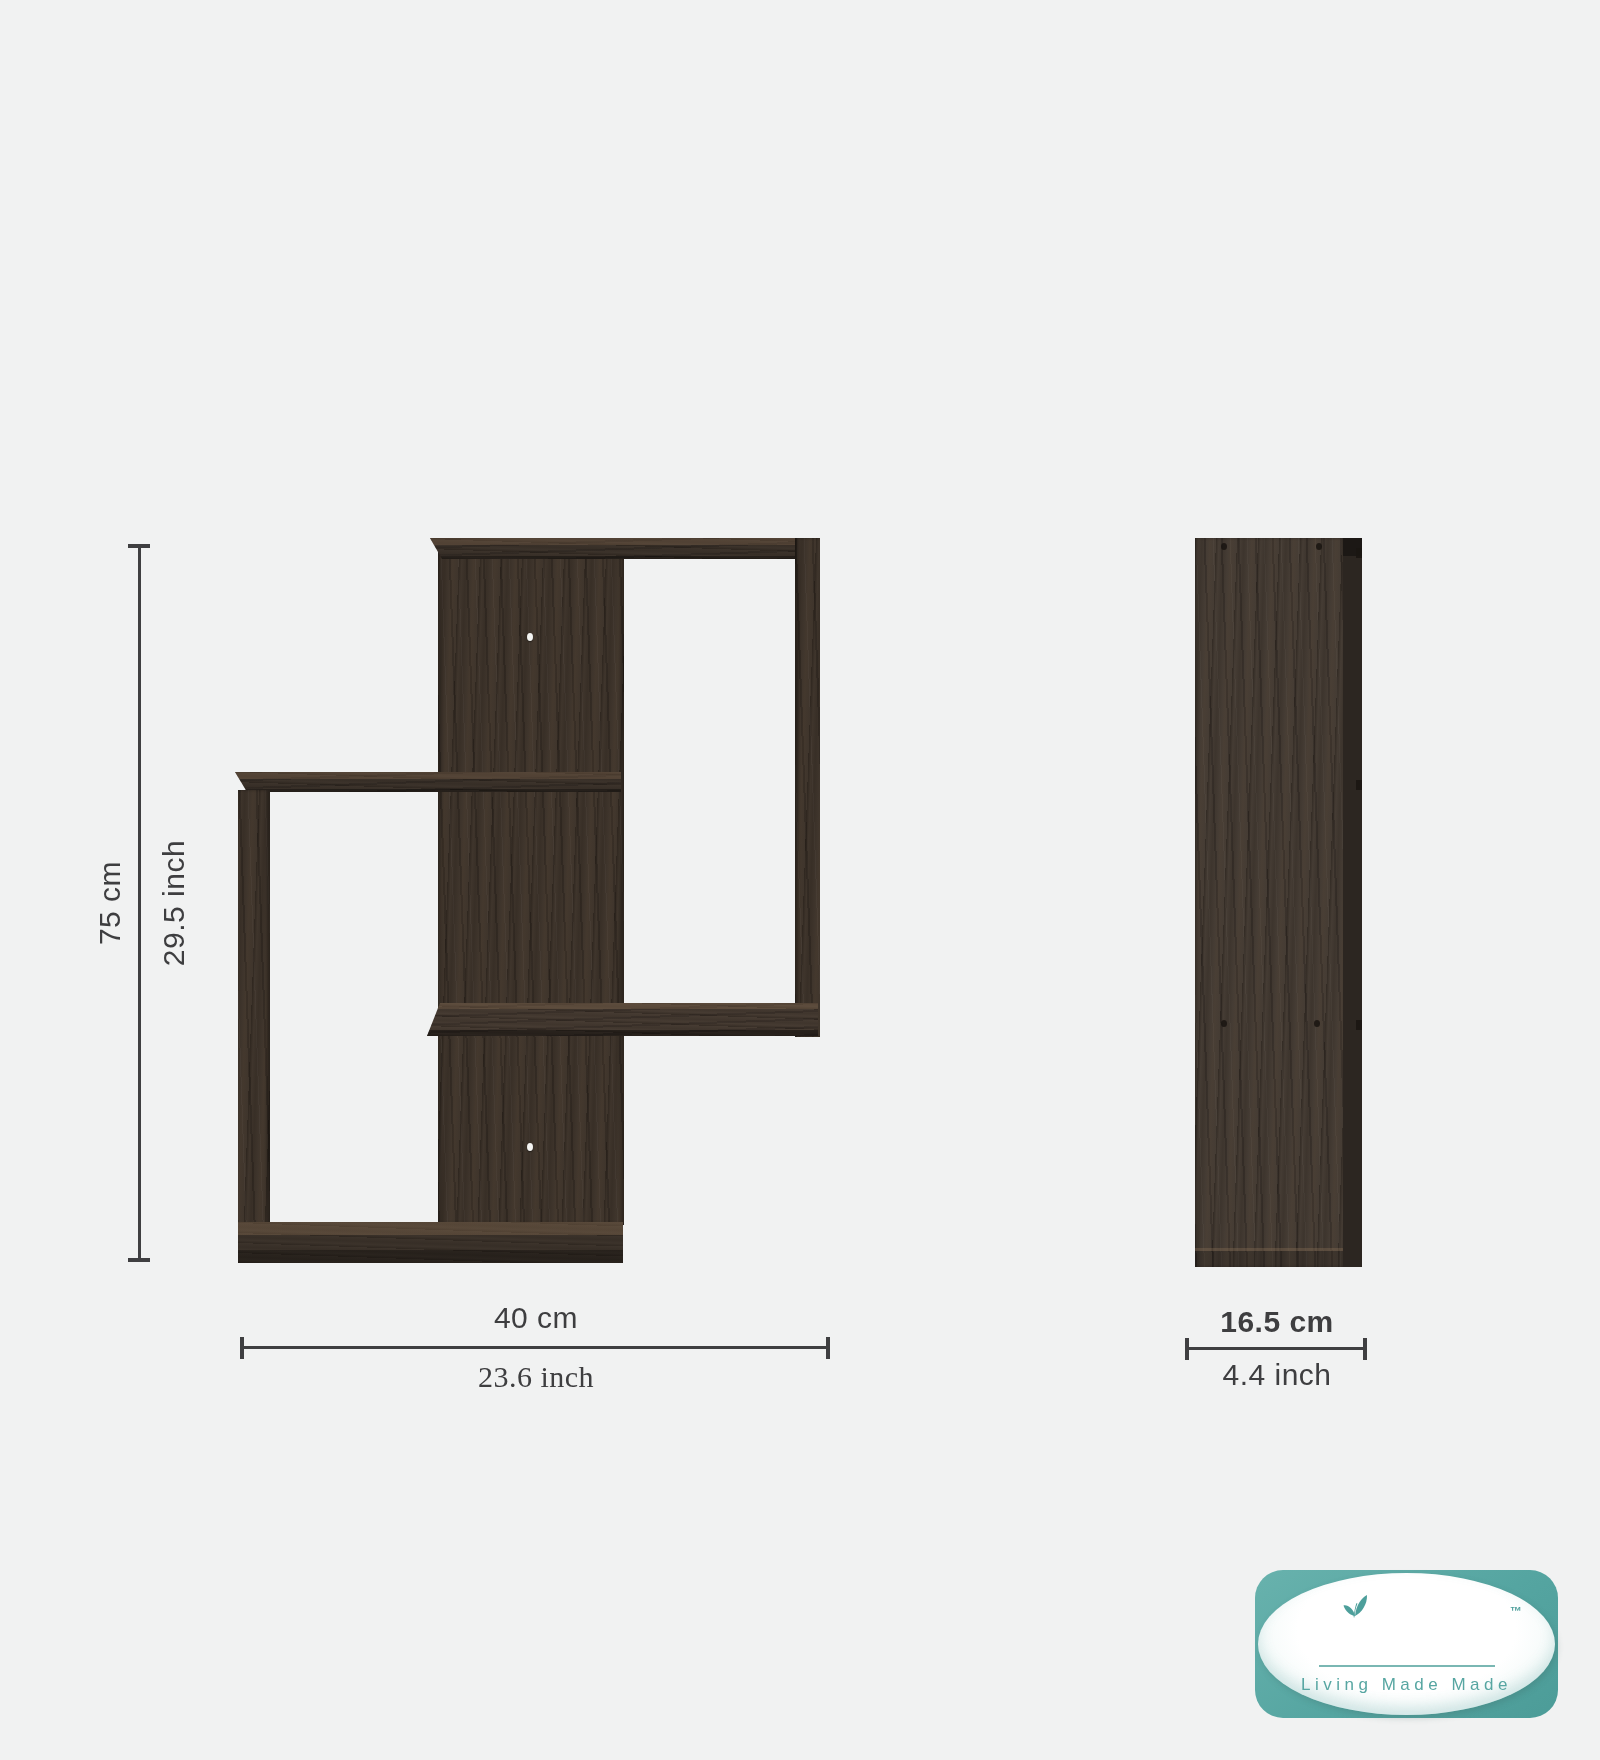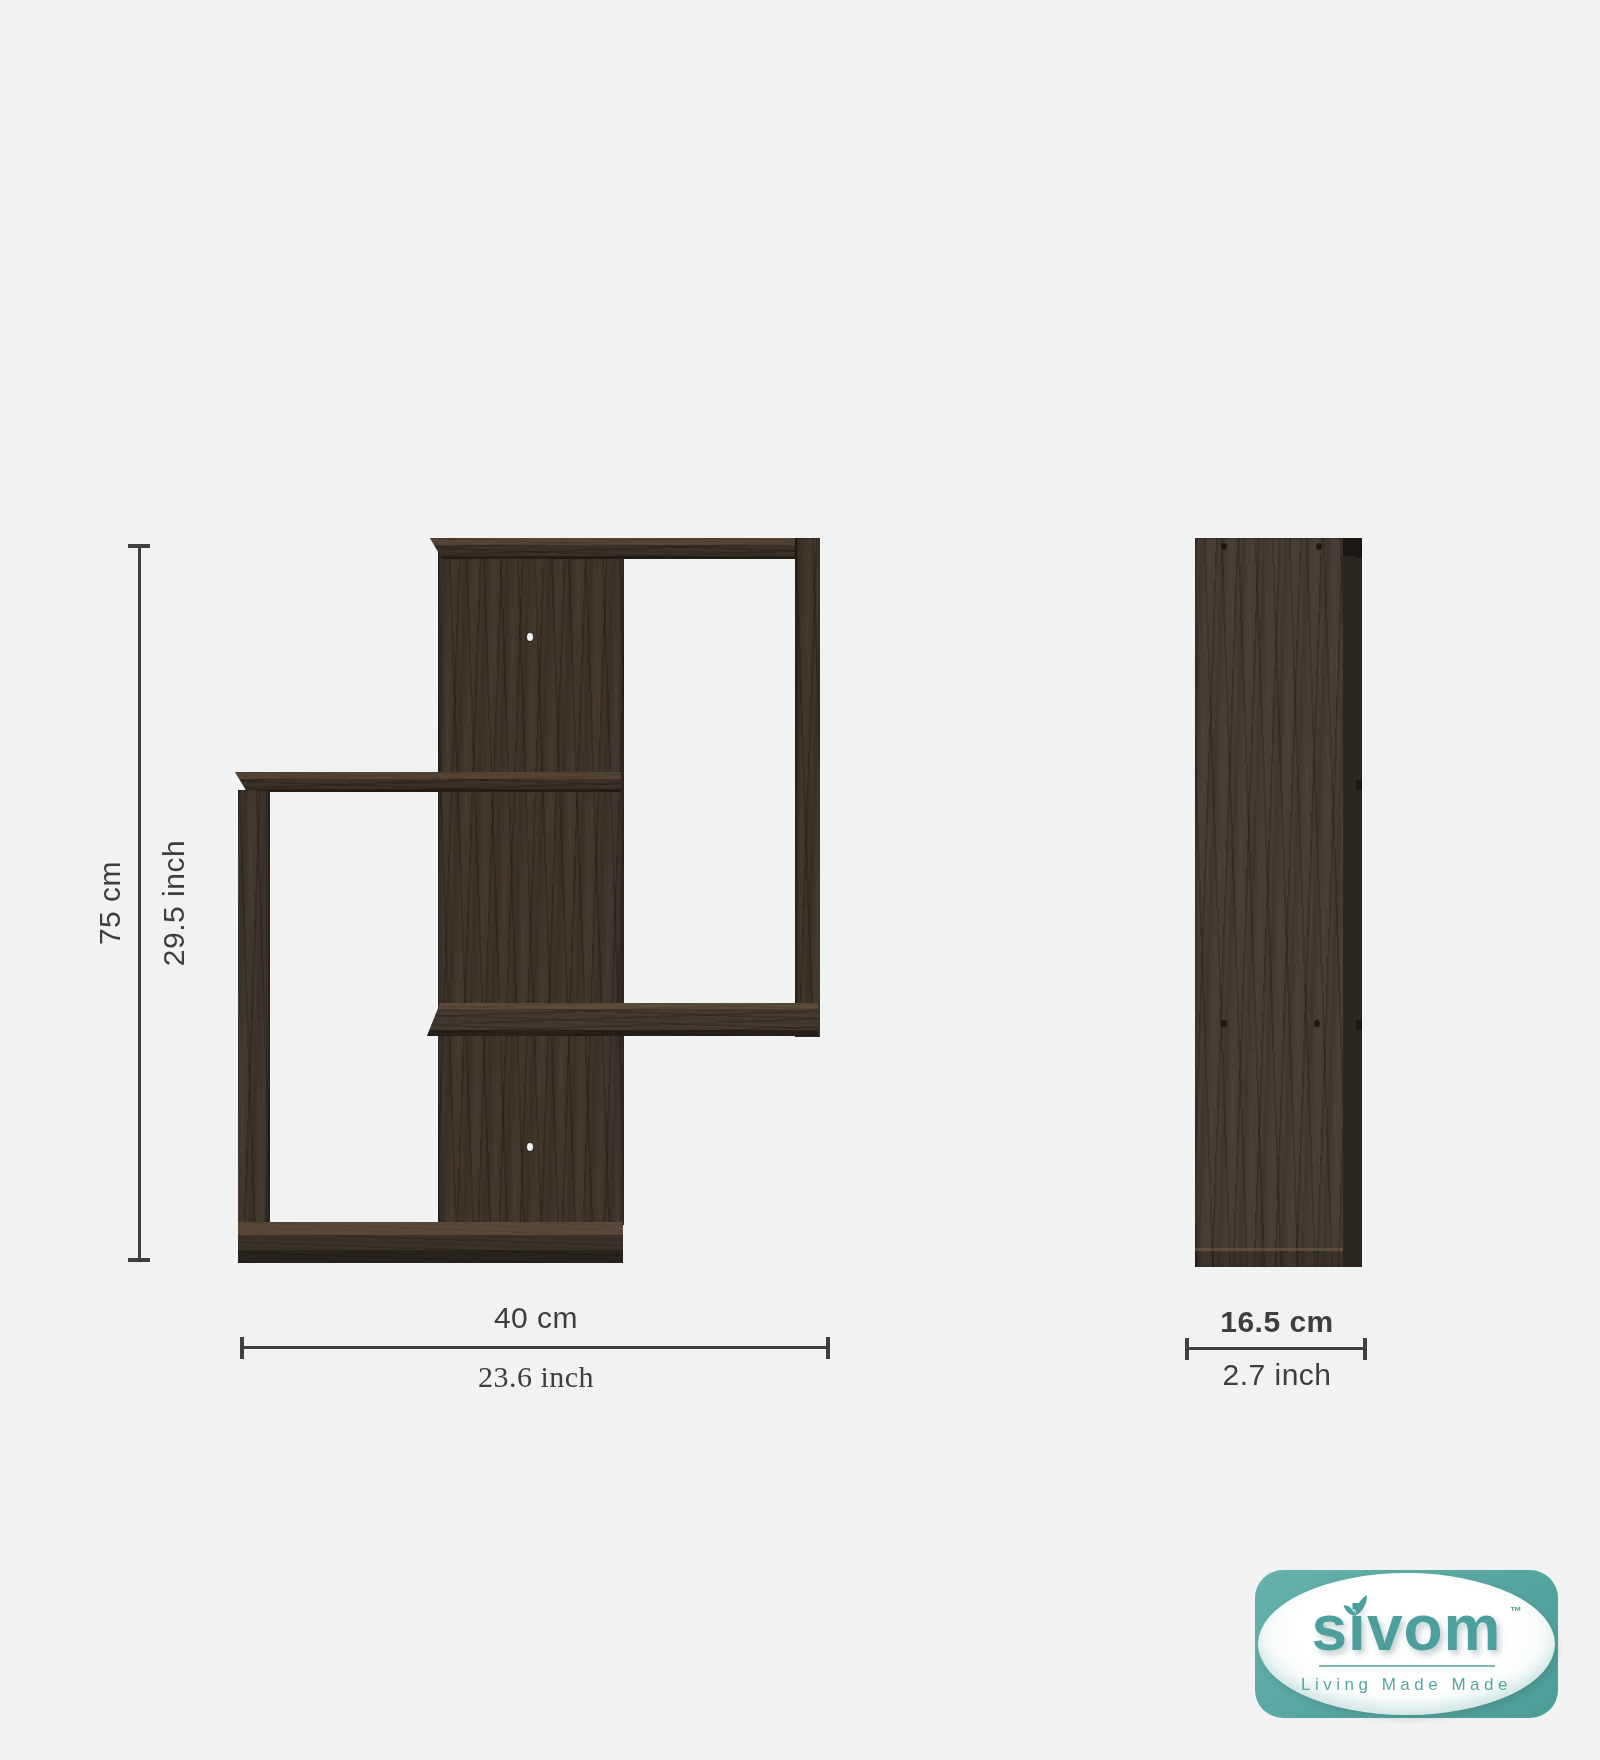--- a/index.html
+++ b/index.html
@@ -133,26 +133,25 @@
     <div class="abs dim" style="left:826px;top:1337px;width:4px;height:22px;"></div>
     <div class="dim-label" style="left:536px;top:1318px;">40 cm</div>
     <div class="dim-label" style="left:536px;top:1377px;font-family:Liberation Serif, serif;">23.6 inch</div>
   </div>
 
   <div>
     <div class="abs dim" style="left:1187px;top:1347px;width:180px;height:3px;"></div>
     <div class="abs dim" style="left:1185px;top:1338px;width:4px;height:22px;"></div>
     <div class="abs dim" style="left:1363px;top:1338px;width:4px;height:22px;"></div>
     <div class="dim-label" style="left:1277px;top:1322px;font-weight:bold;">16.5 cm</div>
-    <div class="dim-label" style="left:1277px;top:1375px;">2.7 inch</div>
+    <div class="dim-label" style="left:1277px;top:1375px;">4.4 inch</div>
   </div>
 
   <div class="abs logo-badge">
     <div class="logo-ellipse"></div>
-    <div class="brand">sivom</div>
     <svg class="leaf" width="28" height="26" viewBox="0 0 28 26">
       <path d="M14 24 C 12.5 17, 7 12.5, 2.5 13.5 C 4.5 20, 10 23.5, 14 24 Z" fill="#4d9f9b"></path>
       <path d="M14 24 C 15 13, 20.5 6, 26 3 C 26.5 12, 20.5 21, 14 24 Z" fill="#4d9f9b"></path>
       <path d="M13.4 25.5 C 13.8 20, 14.6 16, 16.5 11.5 L 15.3 11.2 C 13.9 15.8, 13.2 20, 12.6 25.3 Z" fill="#4d9f9b"></path>
     </svg>
     <div class="brand-tm">™</div>
     <div class="brand-divider"></div>
     <div class="tagline">Living Made Made</div>
   </div>
 

